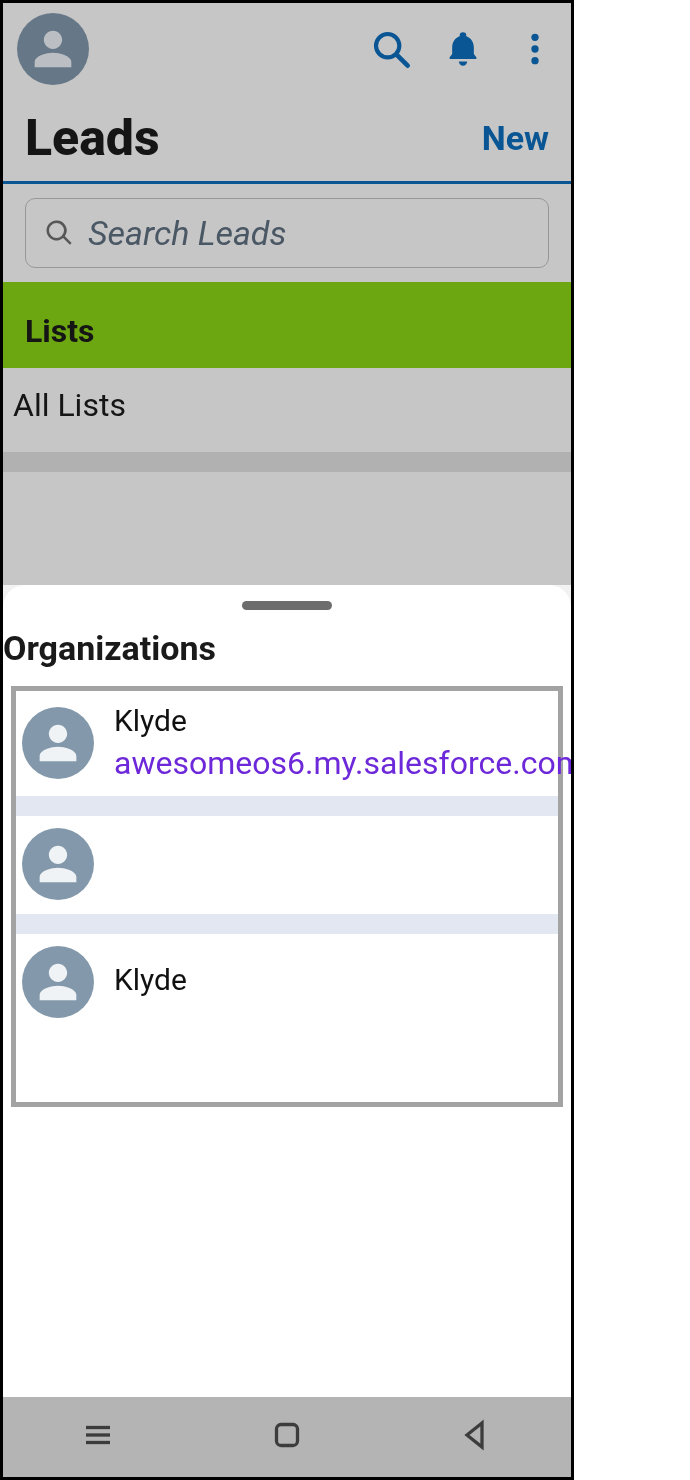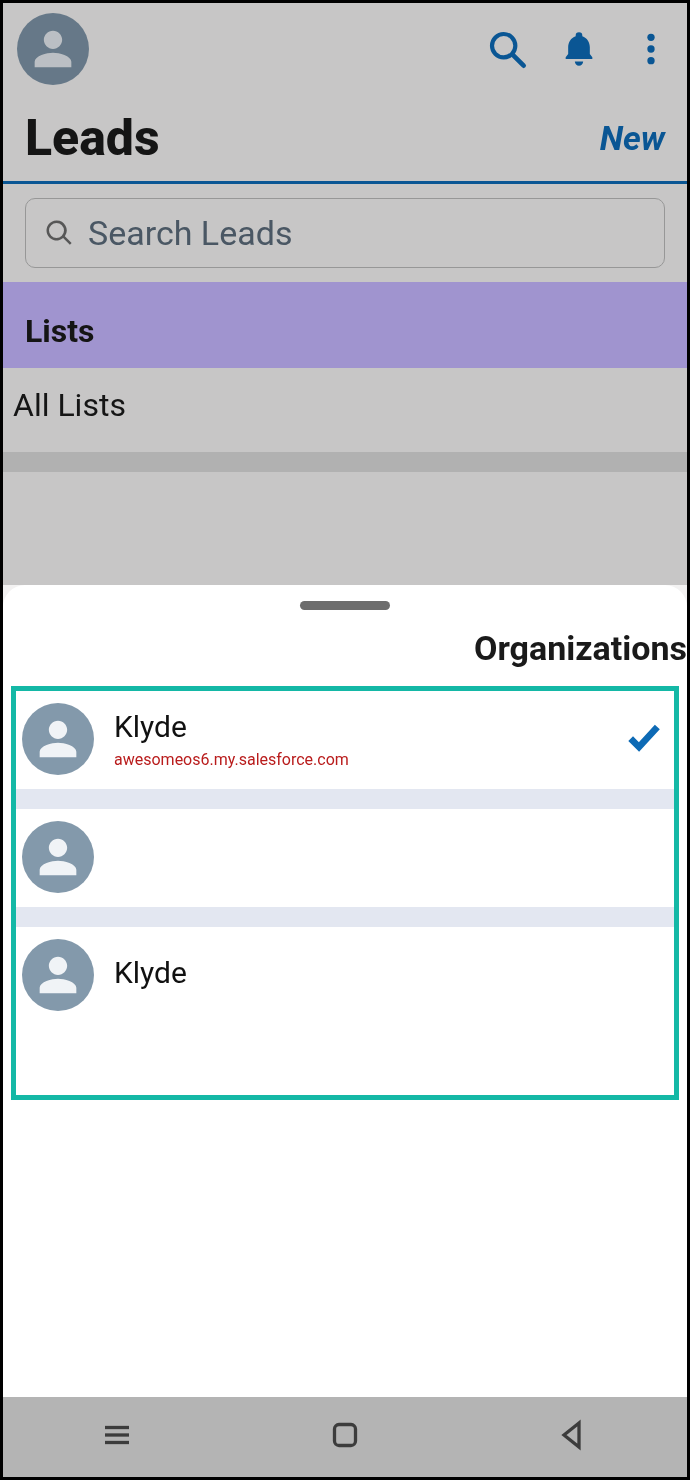--- a/index.html
+++ b/index.html
@@ -1,19 +1,19 @@
 <!DOCTYPE html>
 <html><head>
 <meta charset="utf-8">
 <style>
   * { box-sizing: border-box; margin: 0; padding: 0; }
   html, body { width: 690px; height: 1480px; font-family: -apple-system, BlinkMacSystemFont, "Segoe UI", Roboto, Arial, sans-serif; background: #fff; }
   .screen {
     position: relative;
-    width: 690px;
+    width: 574px;
     height: 1480px;
     border: 3px solid #000;
     overflow: hidden;
   }
   .dim-overlay {
     position: absolute;
     top: 0; left: 0; right: 0; bottom: 0;
     background: rgba(0,0,0,0.18);
     pointer-events: none;
     z-index: 5;
@@ -42,38 +42,38 @@
   .top-icon svg { width: 40px; height: 40px; }
   .titlebar {
     display: flex;
     align-items: center;
     justify-content: space-between;
     padding: 18px 22px 14px 22px;
     background: #f3f2f2;
     border-bottom: 3px solid #0d6ab5;
   }
   .page-title { font-size: 50px; font-weight: 800; color: #1a1a1a; }
-  .new-link { font-size: 34px; font-weight: 700; color: #0d6ab5; font-style: italic; }
+  .new-link { font-size: 34px; font-weight: 700; color: #0d6ab5; }
   .search-wrap {
     background: #f3f2f2;
     padding: 14px 22px;
   }
   .search-bar {
     display: flex;
     align-items: center;
     border: 1px solid #b9b9b9;
     border-radius: 10px;
     padding: 14px 18px;
     background: #f3f2f2;
   }
   .search-bar svg { width: 30px; height: 30px; fill: #6b6b6b; margin-right: 14px; flex-shrink:0; }
-  .search-placeholder { font-size: 34px; color: #5b6b7a; }
+  .search-placeholder { font-size: 34px; color: #5b6b7a; font-style: italic; }
   .section-header {
     padding: 30px 22px 18px 22px;
-    background: #c4b5fd;
+    background: #84cc16;
     font-size: 32px;
     font-weight: 700;
     color: #1a1a1a;
   }
   .list-item {
     padding: 18px 22px 28px 10px;
     background: #f3f2f2;
     font-size: 32px;
     color: #1a1a1a;
   }
@@ -92,48 +92,48 @@
     z-index: 10;
     padding-top: 16px;
   }
   .grabber {
     width: 90px; height: 9px;
     background: #6d6d6d;
     border-radius: 5px;
     margin: 0 auto 18px auto;
   }
   .sheet-title {
-    text-align: right;
+    text-align: left;
     font-size: 34px;
     font-weight: 700;
     color: #1a1a1a;
     padding-bottom: 18px;
   }
   .highlight-box {
     margin: 0 8px;
-    border: 5px solid #14b8a6;
+    border: 5px solid #a3a3a3;
   }
   .org-row {
     display: flex;
     align-items: center;
     padding: 12px 10px 14px 6px;
     background: #fff;
   }
   .org-avatar {
     width: 72px; height: 72px;
     border-radius: 50%;
     background: #8399ab;
     display: flex; align-items: center; justify-content: center;
     margin-right: 20px;
     flex-shrink: 0;
   }
   .org-avatar svg { width: 44px; height: 44px; fill: #f0f3f6; }
   .org-text { flex: 1; }
   .org-name { font-size: 30px; color: #111; margin-bottom: 6px; }
-  .org-domain { font-size: 16px; color: #b91c1c; }
+  .org-domain { font-size: 32px; color: #6d28d9; }
   .check { margin-left: 8px; }
   .check svg { width: 40px; height: 40px; stroke: #0d6ab5; stroke-width: 4; fill: none; }
   .org-sep { height: 20px; background: #e3e7f1; }
 
   
   .navbar {
     position: absolute;
     left: 0; right: 0; bottom: 0;
     height: 80px;
     background: #dcdcdc;

